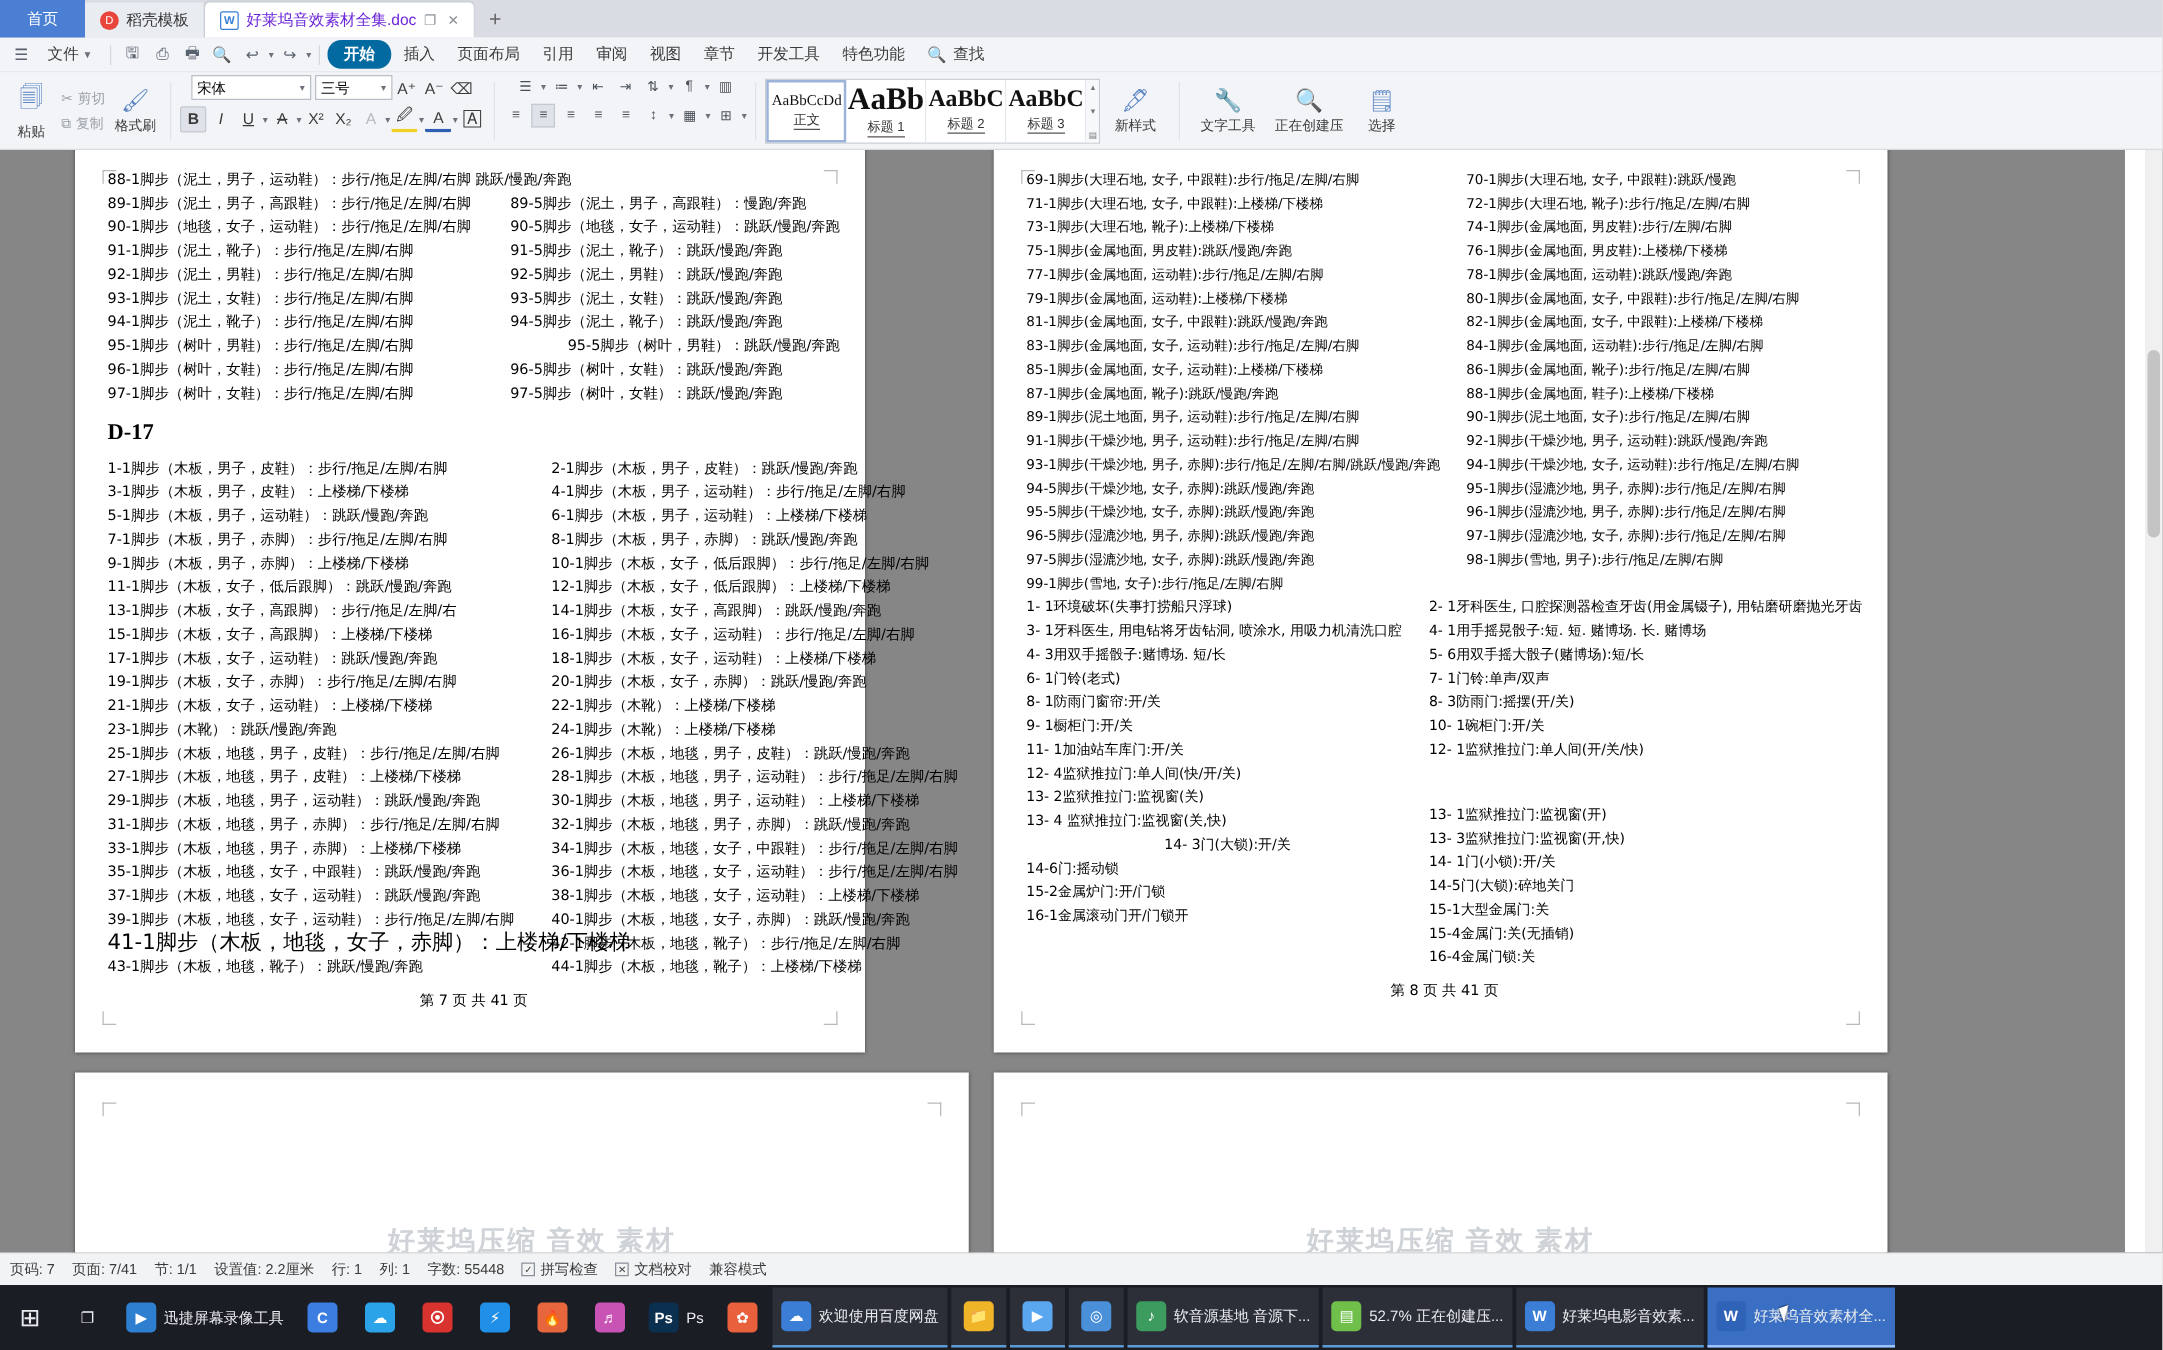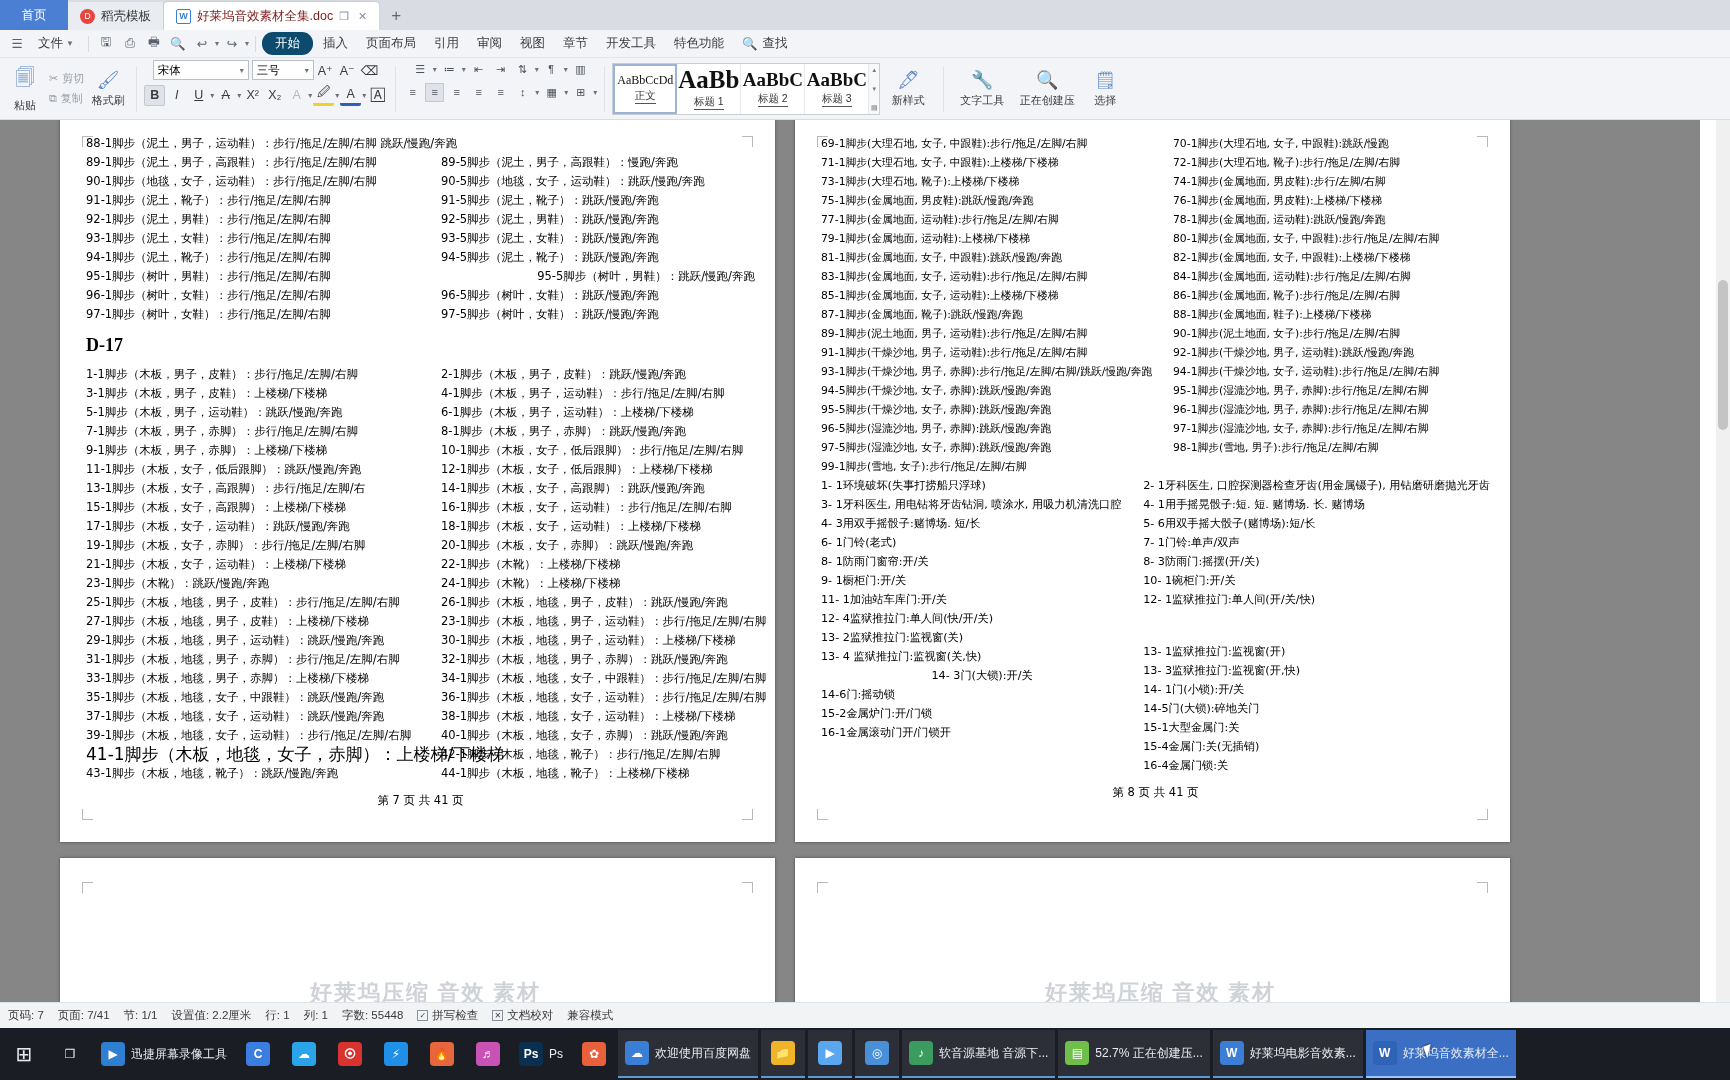--- a/index.html
+++ b/index.html
@@ -12,28 +12,28 @@
          font-size:12.5px; color:#333; position:relative; }
   .tab.home { background:#4a7fd4; color:#fff; width:68px; justify-content:center; height:30px; }
   .tab.inactive { background:#e9edf2; border-right:1px solid #cdd3da; }
   .tab.active { background:#fff; border-top-left-radius:4px; border-top-right-radius:4px;
                 box-shadow:0 -1px 2px rgba(0,0,0,.08); min-width:215px; }
   .tab-ico { width:15px; height:15px; display:inline-flex; align-items:center; justify-content:center;
              font-size:10px; border-radius:2px; }
   .ico-ppt { background:#e8453c; color:#fff; border-radius:50%; font-size:9px; }
   .ico-w { border:1.4px solid #3a7fd5; color:#3a7fd5; font-weight:bold; font-size:9px; }
   .tab .label { white-space:nowrap; overflow:hidden; }
-  .tab.active .label { color:#7f1d1d; }
+  .tab.active .label { color:#6d28d9; }
   .newtab { padding:0 12px; font-size:17px; color:#666; line-height:28px; }
 
   
   .menurow { height:28px; background:#f2f4f7; display:flex; align-items:center; padding:0 6px; gap:2px;
              border-bottom:1px solid #e2e5ea; font-size:12.5px; color:#3b3b3b; }
   .mi { padding:3px 8px; border-radius:3px; white-space:nowrap; display:flex; align-items:center; gap:3px; }
-  .mi.sel { background:#0c4a6e; color:#fff; border-radius:11px; padding:3px 13px; }
+  .mi.sel { background:#0369a1; color:#fff; border-radius:11px; padding:3px 13px;font-weight:bold; }
   .qbtn { width:22px; height:20px; display:flex; align-items:center; justify-content:center; color:#5a6270; }
   .vsep { width:1px; height:16px; background:#d6dade; margin:0 4px; }
   .caret { font-size:8px; color:#6b727c; }
 
   
   .ribbon { height:62px; background:#f2f4f7; display:flex; align-items:center; padding:2px 4px;
             border-bottom:1px solid #d8dce1; gap:2px; }
   .grp { display:flex; align-items:center; height:58px; }
   .gsep { width:1px; height:46px; background:#dfe3e8; margin:0 5px; }
   .bigbtn { width:42px; display:flex; flex-direction:column; align-items:center; justify-content:center;
@@ -287,21 +287,21 @@
     </div>
     <div class="bigbtn" style="width:48px;">
       <span style="font-size:17px;color:#5b86c4;">🗒</span>
       <span>选择</span>
     </div>
   </div>
 </div>
 
 <div class="docarea">
 
-  <div class="page" style="left:60px; top:-8px; width:715px; height:730px;padding-left:16px;">
+  <div class="page" style="left:60px; top:-8px; width:632px; height:730px;padding-left:16px;">
     <div class="corner tl" style="left:22px;top:24px;"></div>
     <div class="corner tr" style="right:22px;top:24px;"></div>
     <div class="corner bl" style="left:22px;bottom:22px;"></div>
     <div class="corner br" style="right:22px;bottom:22px;"></div>
     <div class="pgcontent" style="left:26px; top:22px; right:20px;">
       <div id="p7-full">
           <div class="dline" style="font-size: 11.5px; line-height: 19px;">88-1脚步（泥土，男子，运动鞋）：步行/拖足/左脚/右脚  跳跃/慢跑/奔跑</div>
         </div>
       <div style="display:flex;">
         <div id="p7-topL" style="width:355px;">
@@ -360,21 +360,21 @@
             <div class="dline" style="font-size: 11.5px; line-height: 19px;">8-1脚步（木板，男子，赤脚）：跳跃/慢跑/奔跑</div>
             <div class="dline" style="font-size: 11.5px; line-height: 19px;">10-1脚步（木板，女子，低后跟脚）：步行/拖足/左脚/右脚</div>
             <div class="dline" style="font-size: 11.5px; line-height: 19px;">12-1脚步（木板，女子，低后跟脚）：上楼梯/下楼梯</div>
             <div class="dline" style="font-size: 11.5px; line-height: 19px;">14-1脚步（木板，女子，高跟脚）：跳跃/慢跑/奔跑</div>
             <div class="dline" style="font-size: 11.5px; line-height: 19px;">16-1脚步（木板，女子，运动鞋）：步行/拖足/左脚/右脚</div>
             <div class="dline" style="font-size: 11.5px; line-height: 19px;">18-1脚步（木板，女子，运动鞋）：上楼梯/下楼梯</div>
             <div class="dline" style="font-size: 11.5px; line-height: 19px;">20-1脚步（木板，女子，赤脚）：跳跃/慢跑/奔跑</div>
             <div class="dline" style="font-size: 11.5px; line-height: 19px;">22-1脚步（木靴）：上楼梯/下楼梯</div>
             <div class="dline" style="font-size: 11.5px; line-height: 19px;">24-1脚步（木靴）：上楼梯/下楼梯</div>
             <div class="dline" style="font-size: 11.5px; line-height: 19px;">26-1脚步（木板，地毯，男子，皮鞋）：跳跃/慢跑/奔跑</div>
-            <div class="dline" style="font-size: 11.5px; line-height: 19px;">23-1脚步（木板，地毯，男子，运动鞋）：步行/拖足/左脚/右脚</div>
+            <div class="dline" style="font-size: 11.5px; line-height: 19px;">28-1脚步（木板，地毯，男子，运动鞋）：步行/拖足/左脚/右脚</div>
             <div class="dline" style="font-size: 11.5px; line-height: 19px;">30-1脚步（木板，地毯，男子，运动鞋）：上楼梯/下楼梯</div>
             <div class="dline" style="font-size: 11.5px; line-height: 19px;">32-1脚步（木板，地毯，男子，赤脚）：跳跃/慢跑/奔跑</div>
             <div class="dline" style="font-size: 11.5px; line-height: 19px;">34-1脚步（木板，地毯，女子，中跟鞋）：步行/拖足/左脚/右脚</div>
             <div class="dline" style="font-size: 11.5px; line-height: 19px;">36-1脚步（木板，地毯，女子，运动鞋）：步行/拖足/左脚/右脚</div>
             <div class="dline" style="font-size: 11.5px; line-height: 19px;">38-1脚步（木板，地毯，女子，运动鞋）：上楼梯/下楼梯</div>
             <div class="dline" style="font-size: 11.5px; line-height: 19px;">40-1脚步（木板，地毯，女子，赤脚）：跳跃/慢跑/奔跑</div>
             <div class="dline" style="font-size: 11.5px; line-height: 19px;">42-1脚步（木板，地毯，靴子）：步行/拖足/左脚/右脚</div>
             <div class="dline" style="font-size: 11.5px; line-height: 19px;">44-1脚步（木板，地毯，靴子）：上楼梯/下楼梯</div>
           </div>
       </div>

